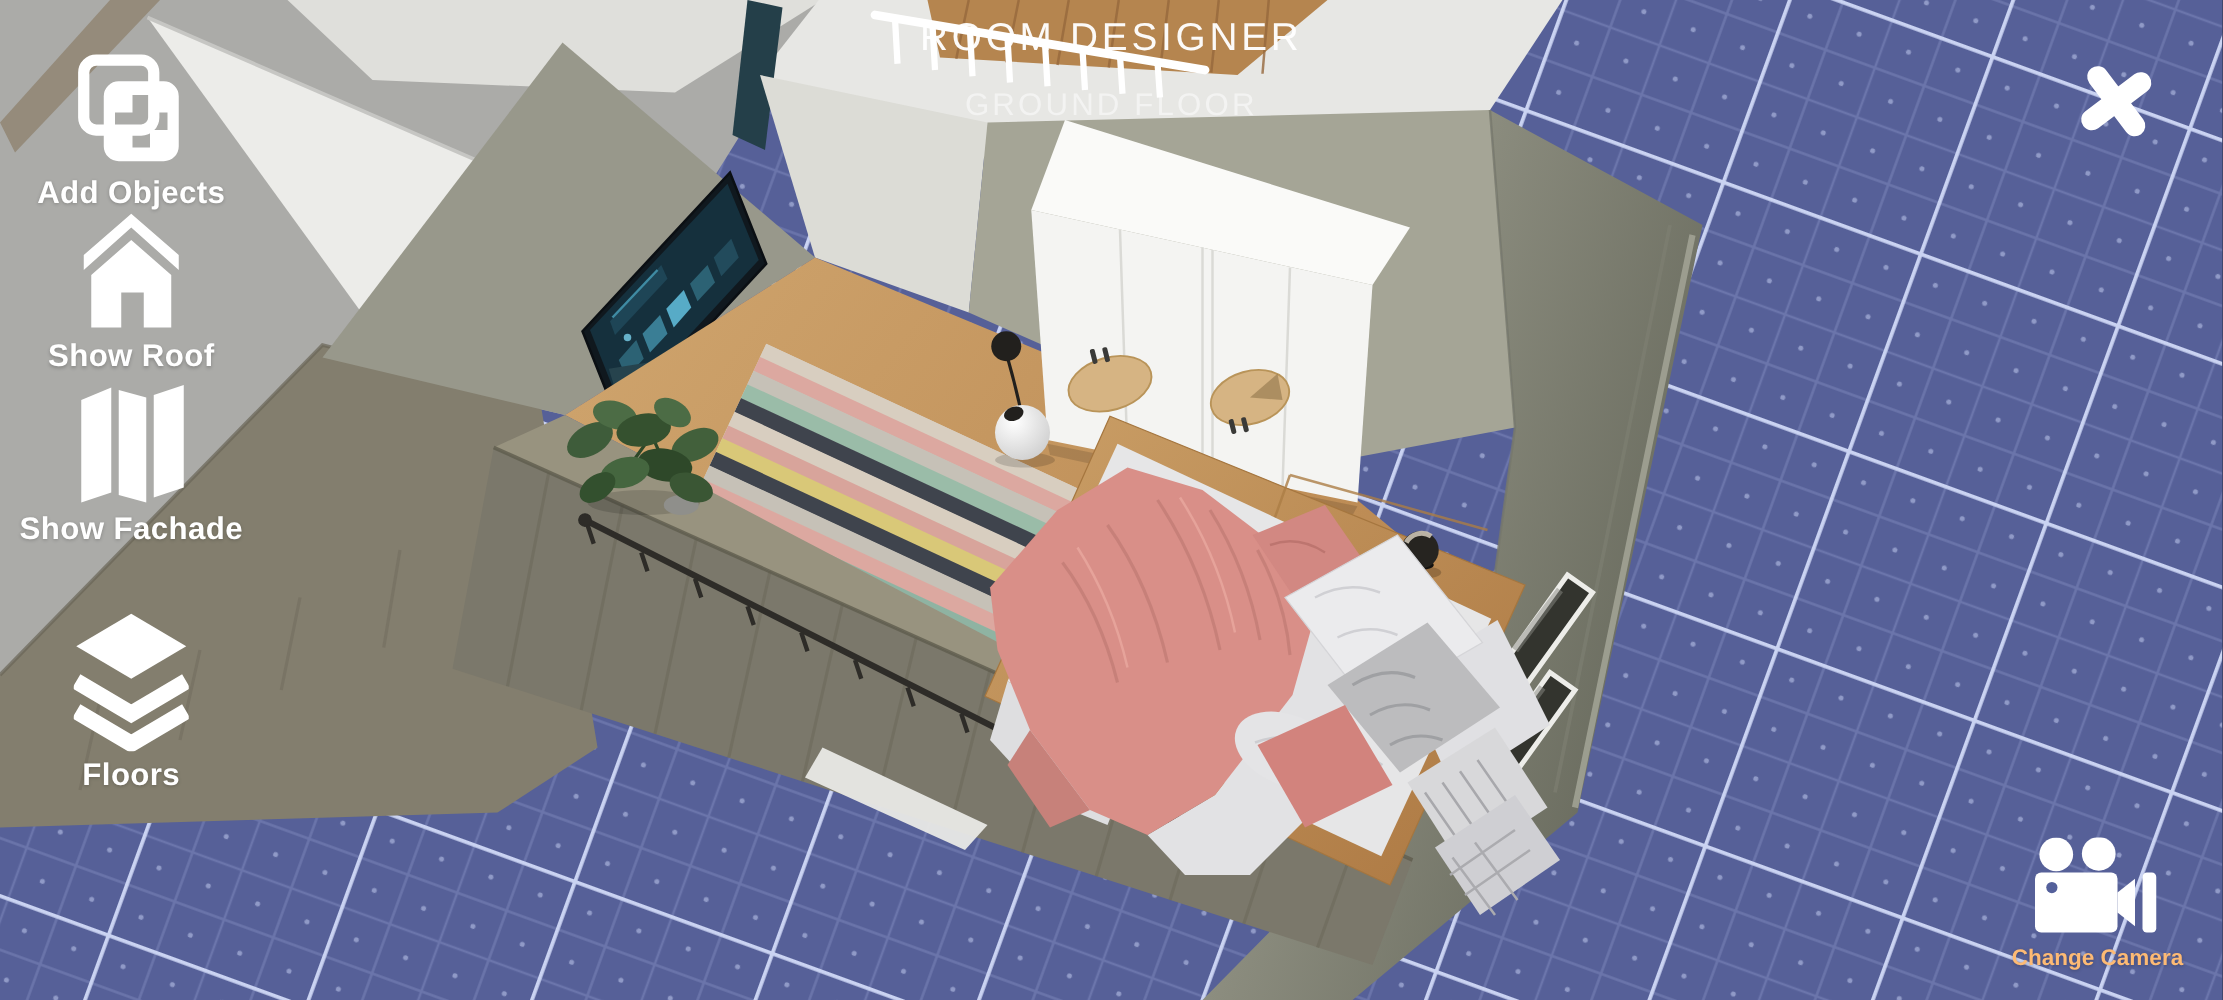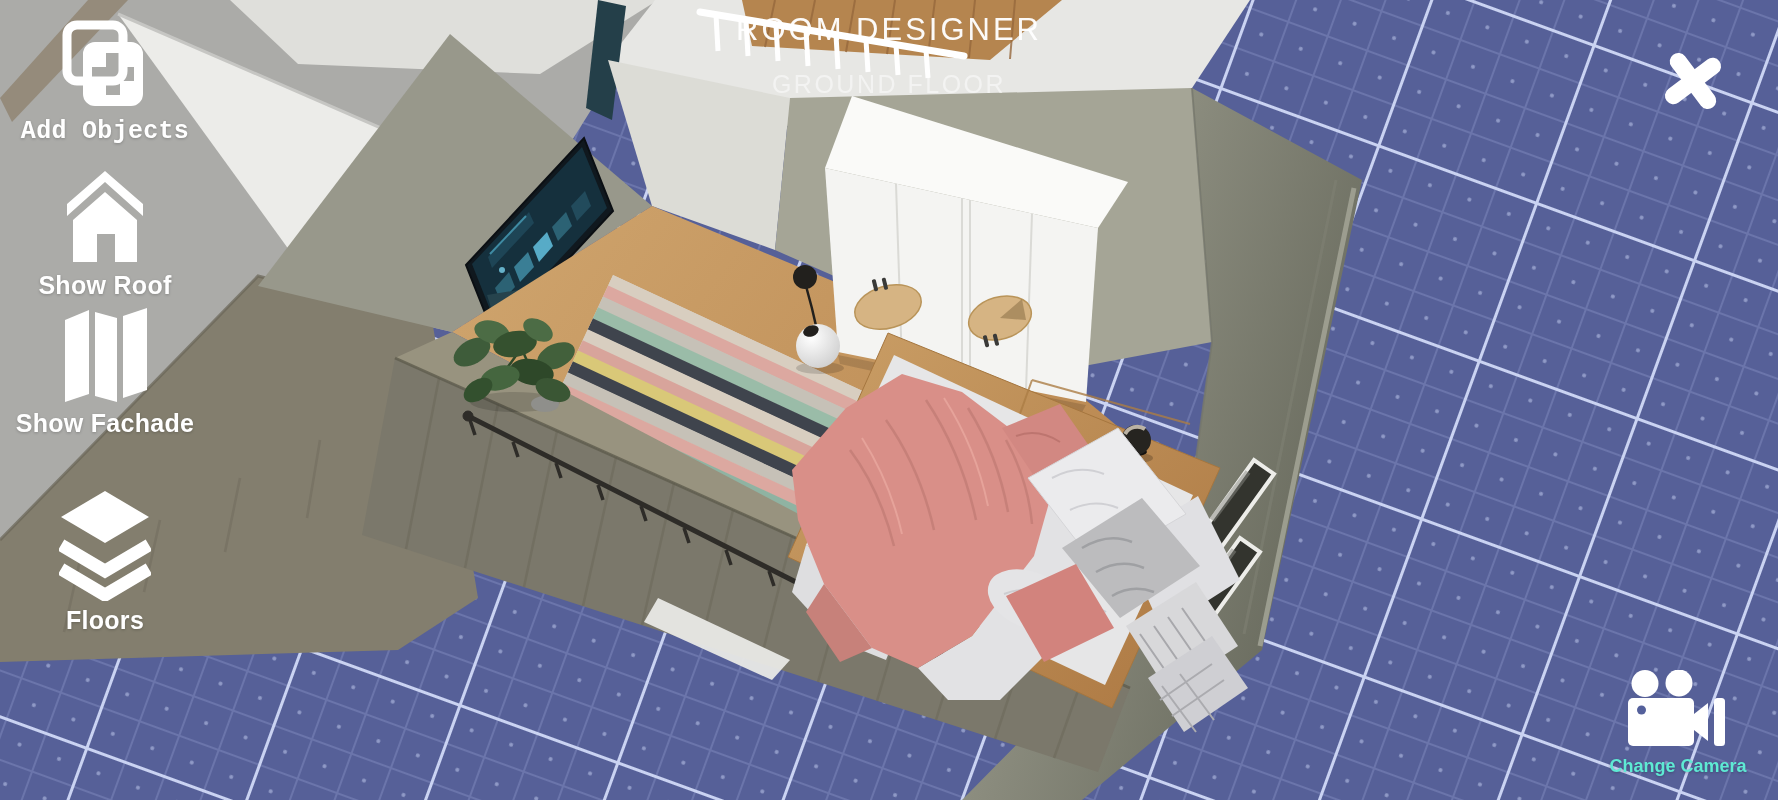--- a/index.html
+++ b/index.html
@@ -12,29 +12,29 @@
   .title-wrap{position:absolute;left:0;top:12px;width:100%;text-align:center;pointer-events:none;}
   .app-title{font-size:31px;font-weight:400;letter-spacing:3px;color:rgba(255,255,255,.96);}
   .app-subtitle{font-size:25px;font-weight:400;letter-spacing:2.5px;color:rgba(255,255,255,.5);margin-top:22px;}
 
   
   .toolbar{position:absolute;left:0;top:0;width:210px;height:100%;}
   .tool{position:absolute;left:0;width:210px;text-align:center;cursor:pointer;}
   .tool svg{display:block;margin:0 auto;}
   .tool-label{font-size:25px;font-weight:700;color:#fff;margin-top:5px;letter-spacing:.3px;
               text-shadow:0 1px 3px rgba(0,0,0,.22);}
-  #tool-add{top:20px;font-family:Liberation Mono, monospace;} #tool-roof{top:170px;} #tool-fachade{top:306px;} #tool-floors{top:489px;}
+  #tool-add{top:43px;} #tool-roof{top:170px;} #tool-fachade{top:306px;} #tool-floors{top:489px;}
 
   
   .close-btn{position:absolute;left:1658px;top:46px;width:70px;height:70px;cursor:pointer;}
 
   
   .camera-btn{position:absolute;left:1608px;top:670px;width:140px;text-align:center;cursor:pointer;}
   .camera-btn svg{display:block;margin:0 auto;}
-  .camera-label{font-size:18px;font-weight:700;color:#5eead4;margin-top:6px;
+  .camera-label{font-size:18px;font-weight:700;color:#fdba74;margin-top:6px;
                 text-shadow:0 1px 3px rgba(0,0,0,.25);}
 </style>
 </head>
 <body>
 
 <div class="stage">
 
   <svg class="scene" viewBox="0 0 1778 800" preserveAspectRatio="none">
     <defs>
       <pattern id="grid" width="168" height="168" patternUnits="userSpaceOnUse" patternTransform="rotate(20)">

